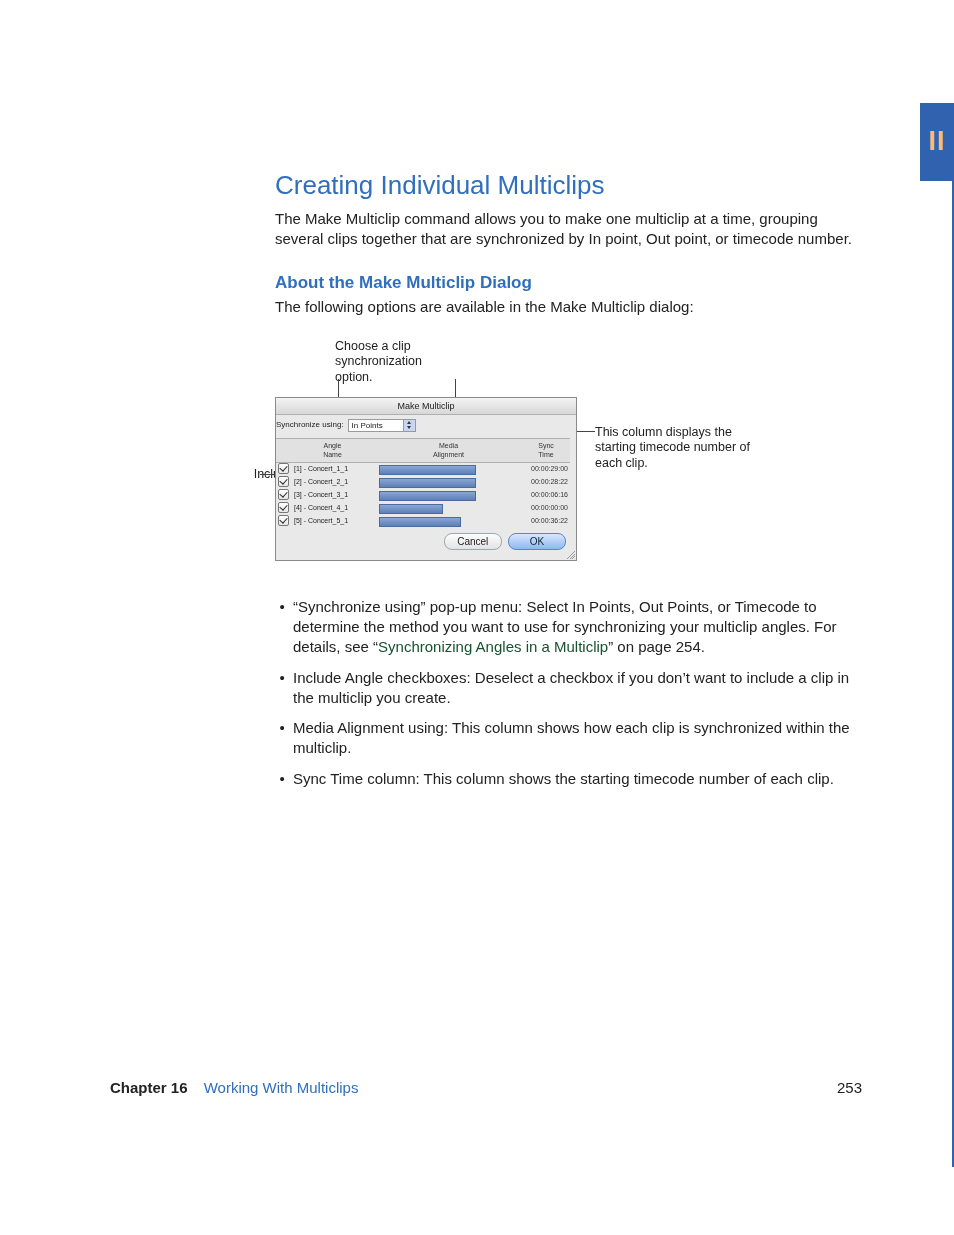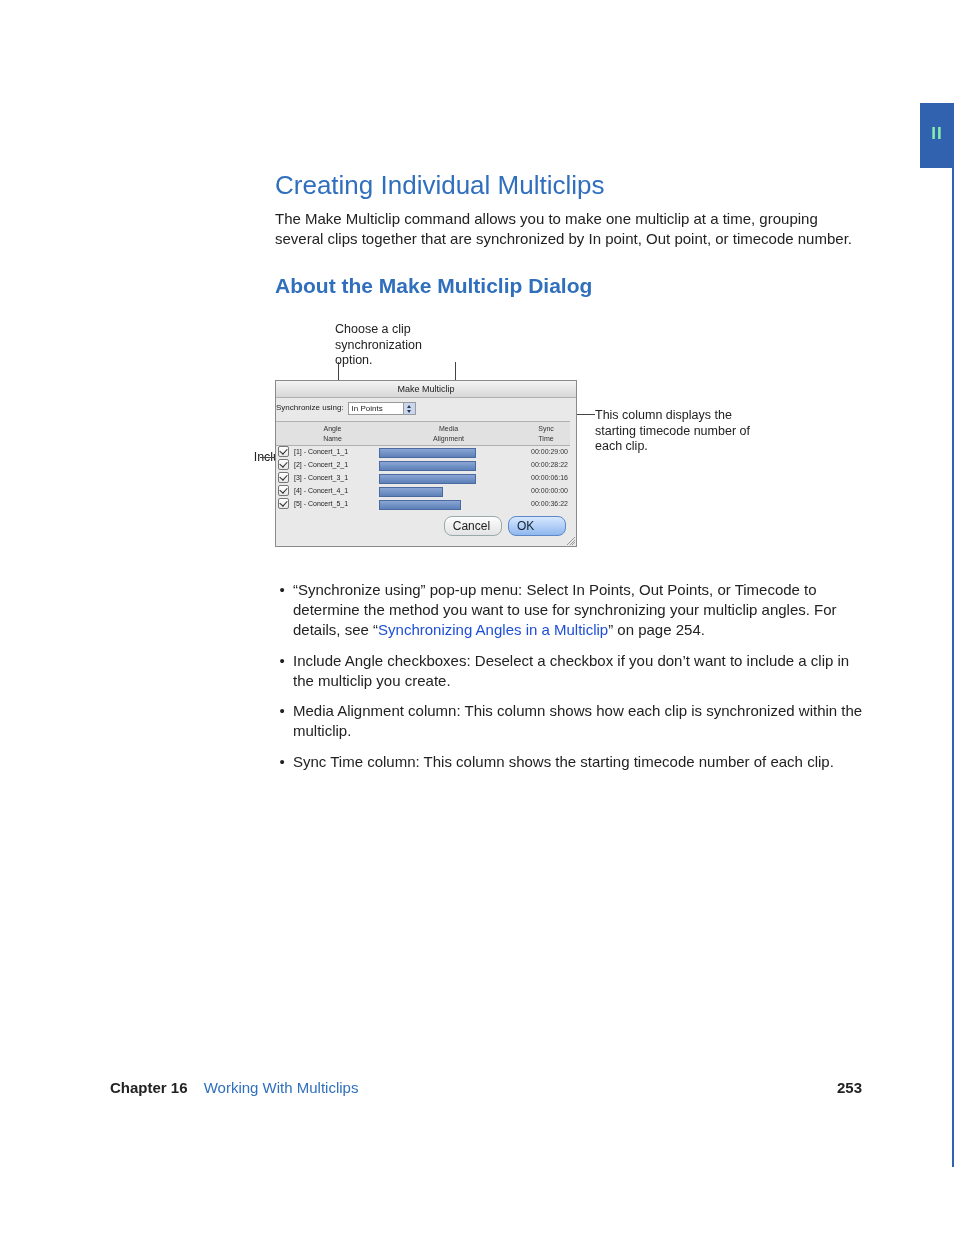--- a/index.html
+++ b/index.html
@@ -18,22 +18,22 @@
     position: relative;
     width: 954px;
     height: 1235px;
   }
   .side-tab {
     position: absolute;
     right: 0;
     top: 103px;
     width: 34px;
     background: #3062b0;
-    color: #86efac;
-    font-size: 17px;
+    color: #fdba74;
+    font-size: 27px;
     font-weight: 600;
     text-align: center;
     padding: 20px 0 22px 0;
     letter-spacing: 1px;
   }
   .side-rule {
     position: absolute;
     right: 0;
     top: 167px;
     width: 2px;
@@ -48,21 +48,21 @@
   }
   h1.section-title {
     color: #2f6fbd;
     font-weight: 400;
     font-size: 26px;
     margin: 0 0 6px 0;
   }
   h2.subsection-title {
     color: #2f6fbd;
     font-weight: 600;
-    font-size: 21px;
+    font-size: 17px;
     margin: 22px 0 2px 0;
   }
   p { margin: 0 0 4px 0; }
   .figure-area {
     position: relative;
     height: 240px;
     margin-top: 22px;
     margin-left: -145px;
     width: 735px;
     font-size: 12.5px;
@@ -133,66 +133,67 @@
   .name-cell { width:85px; padding-left:4px; font-size:7px; white-space:nowrap; overflow:hidden; }
   .align-cell { flex:1; position:relative; height:8px; }
   .bar {
     position:absolute; height:8px;
     background:linear-gradient(#8aa6d4,#5d80b8);
     border:1px solid #4a6aa0;
   }
   .sync-cell { width:48px; font-size:7px; text-align:right; padding-right:2px; color:#333; }
   .btn-row { text-align:right; padding:6px 4px 4px 0; }
   .aqua-btn {
-    display:inline-block; min-width:40px; text-align:left;
-    font-size:12px; padding:1px 8px; margin-left:4px;
+    display:inline-block; min-width:40px; text-align:center;
+    font-size:10px; padding:1px 8px; margin-left:4px;
     border:1px solid #9aa; border-radius:8px;
     background:linear-gradient(#fdfdfd,#e3e3e3);
   }
   .aqua-btn.default {
     border-color:#5b87c6;
     background:linear-gradient(#d7e8ff,#8fb7ee);
     color:#123;
   }
   .resize-grip {
     position:absolute; right:1px; bottom:1px; width:8px; height:8px;
     background:
       linear-gradient(135deg, transparent 0 50%, #9a9a9a 50% 55%, transparent 55% 65%, #9a9a9a 65% 70%, transparent 70% 80%, #9a9a9a 80% 85%, transparent 85%);
   }
   ul.bullets { margin: 18px 0 0 0; padding-left: 18px; }
   ul.bullets > li { margin-bottom: 10px; }
   ul.bullets > li::marker { content: "•  "; font-family: Arial; }
   .term { }
-  .xref { color: #1d4ed8; }
+  .xref { color: #14532d; }
   .footer {
     position: absolute;
     left: 110px;
     right: 92px;
     top: 1078px;
     font-size: 15px;
     display:flex; justify-content:space-between; align-items:baseline;
   }
   .footer .chap-label { font-weight:700; }
   .footer .chap-title { color:#2f6fbd; margin-left:12px; }
-  .footer .page-num { font-weight:700; }
+  .footer .page-num { font-weight:400; }
 </style>
 </head>
 <body>
 
 <div class="page">
 
   <div class="side-tab">II</div>
   <div class="side-rule"></div>
 
   <div class="content">
 
     <h1 class="section-title">Creating Individual Multiclips</h1>
     <p>The Make Multiclip command allows you to make one multiclip at a time, grouping several clips together that are synchronized by In point, Out point, or timecode number.</p>
 
     <h2 class="subsection-title">About the Make Multiclip Dialog</h2>
+    <p>The following options are available in the Make Multiclip dialog:</p>
 
     <div class="figure-area">
 
       <div class="callout callout-l">Include Angle checkbox</div>
       <div class="callout callout-t1">Choose a clip synchronization option.</div>
       <div class="callout callout-r">This column displays the starting timecode number of each clip.</div>
 
       <div class="ld" style="left:130px; top:135px; width:15px; height:1px;"></div>
       <div class="ld" style="left:208px; top:40px; width:1px; height:38px;"></div>
       <div class="ld" style="left:325px; top:40px; width:1px; height:60px;"></div>
@@ -286,21 +287,21 @@
     </div>
 
     <ul class="bullets">
       <li>
         <span class="term">“Synchronize using” pop-up menu:</span><span>  Select In Points, Out Points, or Timecode to determine the method you want to use for synchronizing your multiclip angles. For details, see “</span><span class="xref">Synchronizing Angles in a Multiclip</span><span>” on page 254.</span>
       </li>
       <li>
         <span class="term">Include Angle checkboxes:</span><span>  Deselect a checkbox if you don’t want to include a clip in the multiclip you create.</span>
       </li>
       <li>
-        <span class="term">Media Alignment column:</span><span>  This column shows how each clip is synchronized within the multiclip.</span>
+        <span class="term">Media Alignment using:</span><span>  This column shows how each clip is synchronized within the multiclip.</span>
       </li>
       <li>
         <span class="term">Sync Time column:</span><span>  This column shows the starting timecode number of each clip.</span>
       </li>
     </ul>
 
   </div>
 
   <div class="footer">
     <div>

